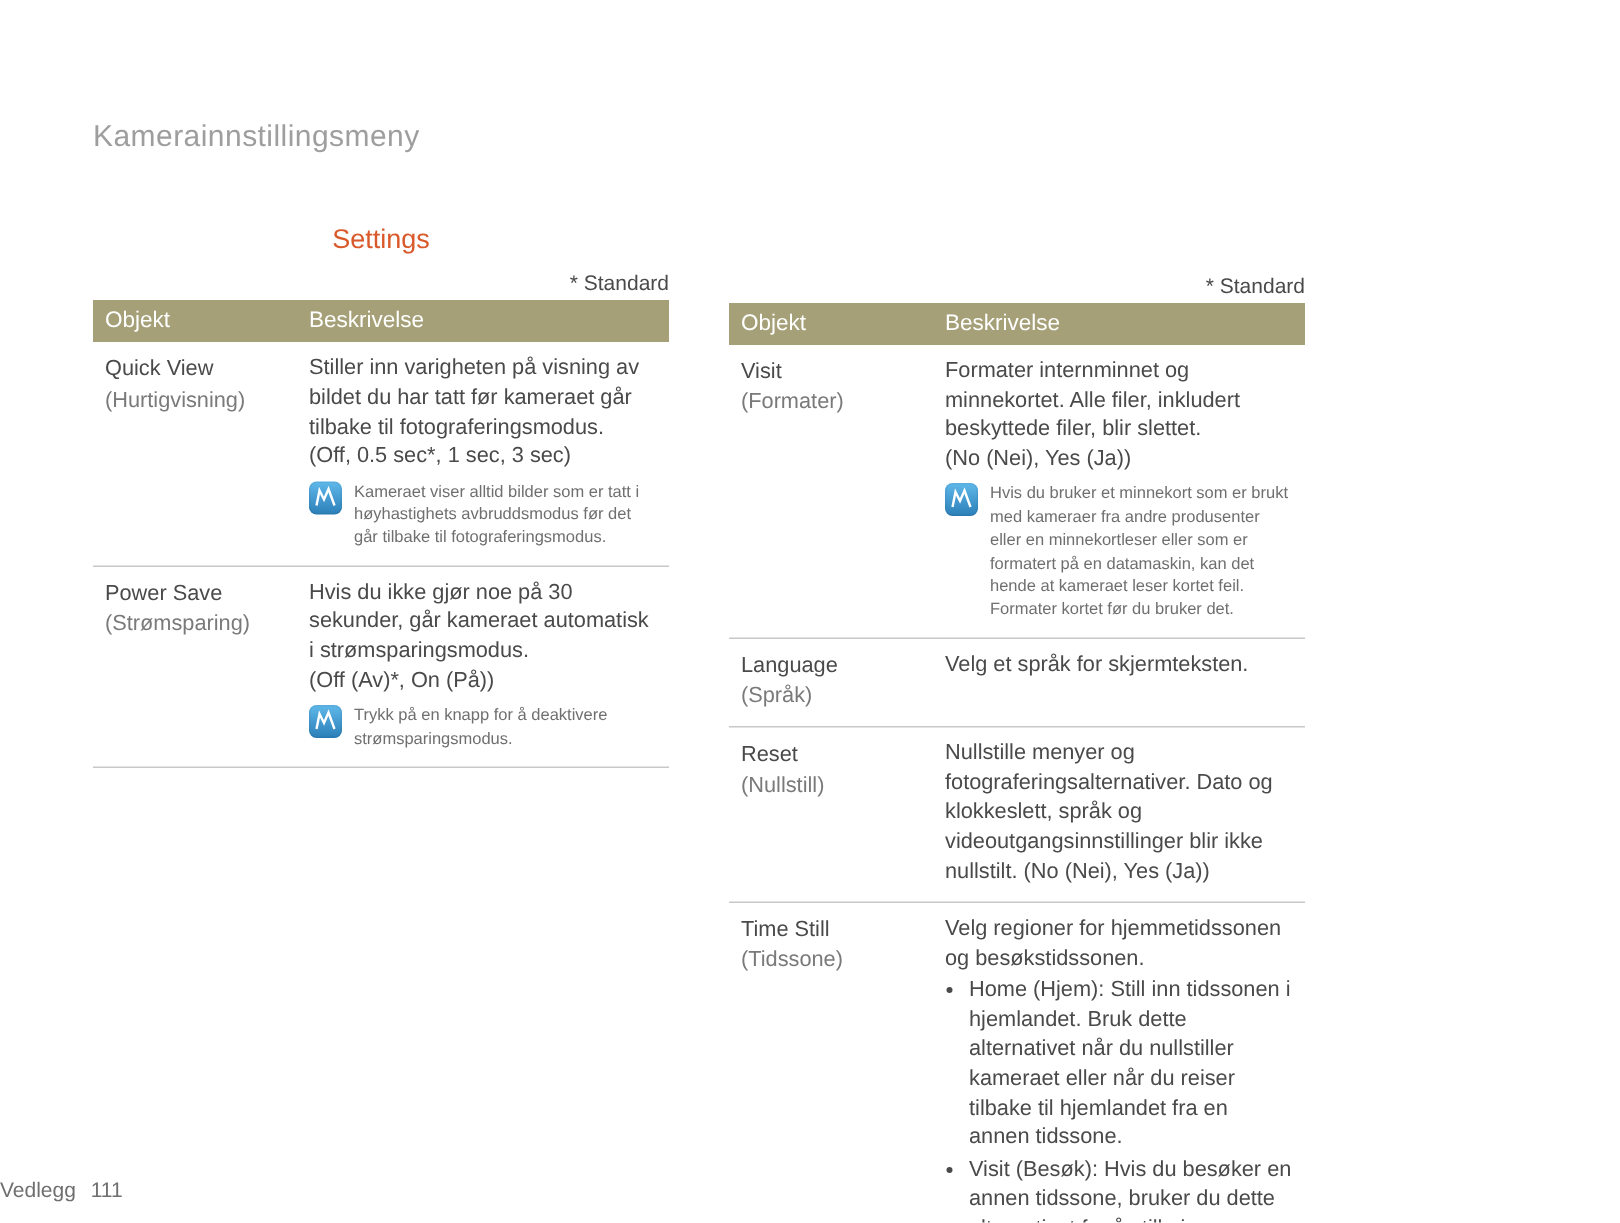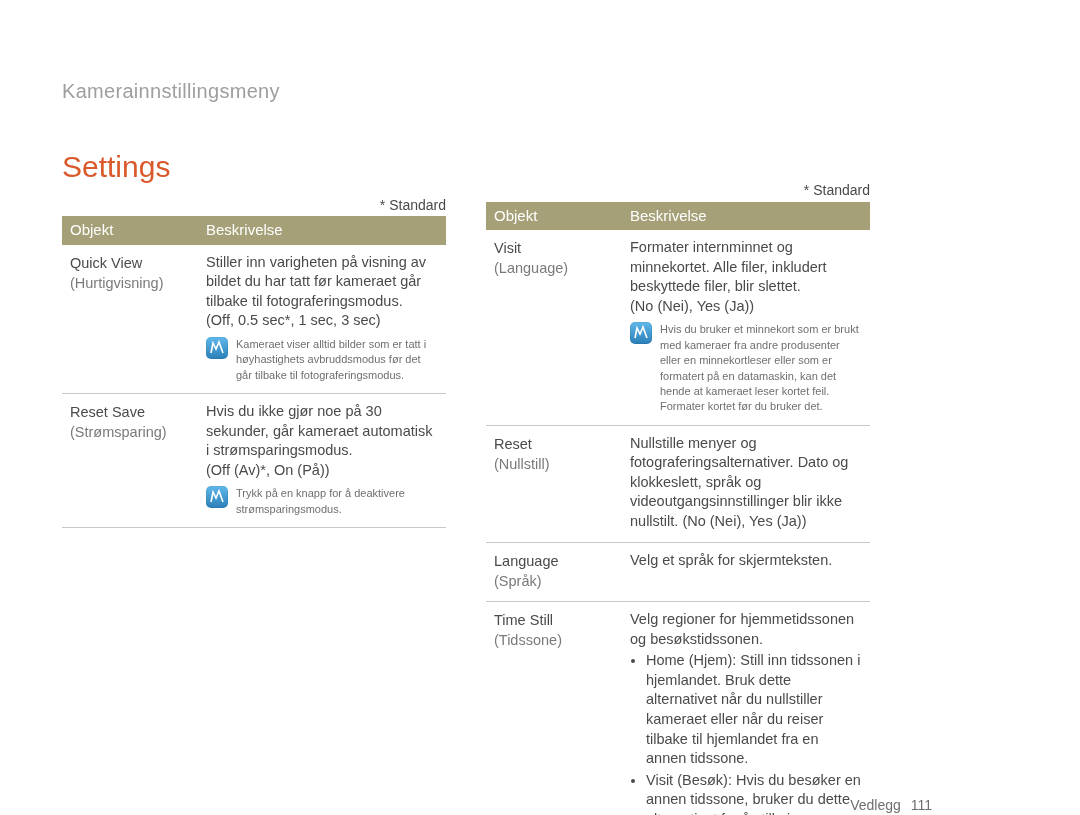--- a/index.html
+++ b/index.html
@@ -21,23 +21,24 @@
     padding: 78px 62px 0 62px;
   }
   .running-head {
     color: #9e9e9e;
     font-size: 20px;
     letter-spacing: 0.3px;
     font-weight: 400;
   }
   .section-title {
     color: #d9592a;
-    font-size: 30px;
+    font-size: 18px;
     font-weight: 400;
     margin: 42px 0 8px 0;
+    text-align: center;
   }
   .columns {
     display: flex;
     gap: 40px;
     margin-top: 0;
   }
   .col {
     flex: 1 1 0;
   }
   .standard-note {
@@ -115,22 +116,22 @@
     margin: 2px 0 0 0;
     padding-left: 16px;
   }
   ul.tz li {
     margin: 2px 0;
   }
   .footer {
     position: absolute;
     left: 0;
     right: 0;
-    bottom: 0;
-    text-align: right;
+    bottom: 12px;
+    text-align: left;
     font-size: 14px;
     color: #6f6f6f;
   }
   .footer .pn {
     margin-left: 6px;
   }
 </style>
 </head>
 <body>
 
@@ -163,21 +164,21 @@
                   <svg width="18" height="18" viewBox="0 0 18 18">
                       <path d="M3 14 L5 4 L8 10 L11 3 L15 14" fill="none" stroke="#ffffff" stroke-width="1.6"></path>
                     </svg>
                 </div>
                 <div class="note-text">Kameraet viser alltid bilder som er tatt i høyhastighets avbruddsmodus før det går tilbake til fotograferingsmodus.</div>
               </div>
             </td>
           </tr>
           <tr>
             <td>
-              <span class="obj-main">Reset Save</span>
+              <span class="obj-main">Power Save</span>
               <span class="obj-sub">(Strømsparing)</span>
             </td>
             <td class="desc">
               <span>Hvis du ikke gjør noe på 30 sekunder, går kameraet automatisk i strømsparingsmodus.</span><br>
               <span>(<b>Off</b> (Av)*, <b>On</b> (På))</span>
               <div class="note-box">
                 <div class="note-icon">
                   <svg width="18" height="18" viewBox="0 0 18 18">
                       <path d="M3 14 L5 4 L8 10 L11 3 L15 14" fill="none" stroke="#ffffff" stroke-width="1.6"></path>
                     </svg>
@@ -197,51 +198,51 @@
         <thead>
           <tr>
             <th>Objekt</th>
             <th>Beskrivelse</th>
           </tr>
         </thead>
         <tbody>
           <tr>
             <td>
               <span class="obj-main">Visit</span>
-              <span class="obj-sub">(Language)</span>
+              <span class="obj-sub">(Formater)</span>
             </td>
             <td class="desc">
               <span>Formater internminnet og minnekortet. Alle filer, inkludert beskyttede filer, blir slettet.</span><br>
               <span>(<b>No</b> (Nei), <b>Yes</b> (Ja))</span>
               <div class="note-box">
                 <div class="note-icon">
                   <svg width="18" height="18" viewBox="0 0 18 18">
                       <path d="M3 14 L5 4 L8 10 L11 3 L15 14" fill="none" stroke="#ffffff" stroke-width="1.6"></path>
                     </svg>
                 </div>
                 <div class="note-text">Hvis du bruker et minnekort som er brukt med kameraer fra andre produsenter eller en minnekortleser eller som er formatert på en datamaskin, kan det hende at kameraet leser kortet feil. Formater kortet før du bruker det.</div>
               </div>
             </td>
           </tr>
           <tr>
             <td>
+              <span class="obj-main">Language</span>
+              <span class="obj-sub">(Språk)</span>
+            </td>
+            <td class="desc">
+              <span>Velg et språk for skjermteksten.</span>
+            </td>
+          </tr>
+          <tr>
+            <td>
               <span class="obj-main">Reset</span>
               <span class="obj-sub" style="display:inline">(Nullstill)</span>
             </td>
             <td class="desc">
               <span>Nullstille menyer og fotograferingsalternativer. Dato og klokkeslett, språk og videoutgangsinnstillinger blir ikke nullstilt. (<b>No</b> (Nei), <b>Yes</b> (Ja))</span>
-            </td>
-          </tr>
-          <tr>
-            <td>
-              <span class="obj-main">Language</span>
-              <span class="obj-sub">(Språk)</span>
-            </td>
-            <td class="desc">
-              <span>Velg et språk for skjermteksten.</span>
             </td>
           </tr>
           <tr>
             <td>
               <span class="obj-main">Time Still</span>
               <span class="obj-sub">(Tidssone)</span>
             </td>
             <td class="desc">
               <span>Velg regioner for hjemmetidssonen og besøkstidssonen.</span>
               <ul class="tz">

